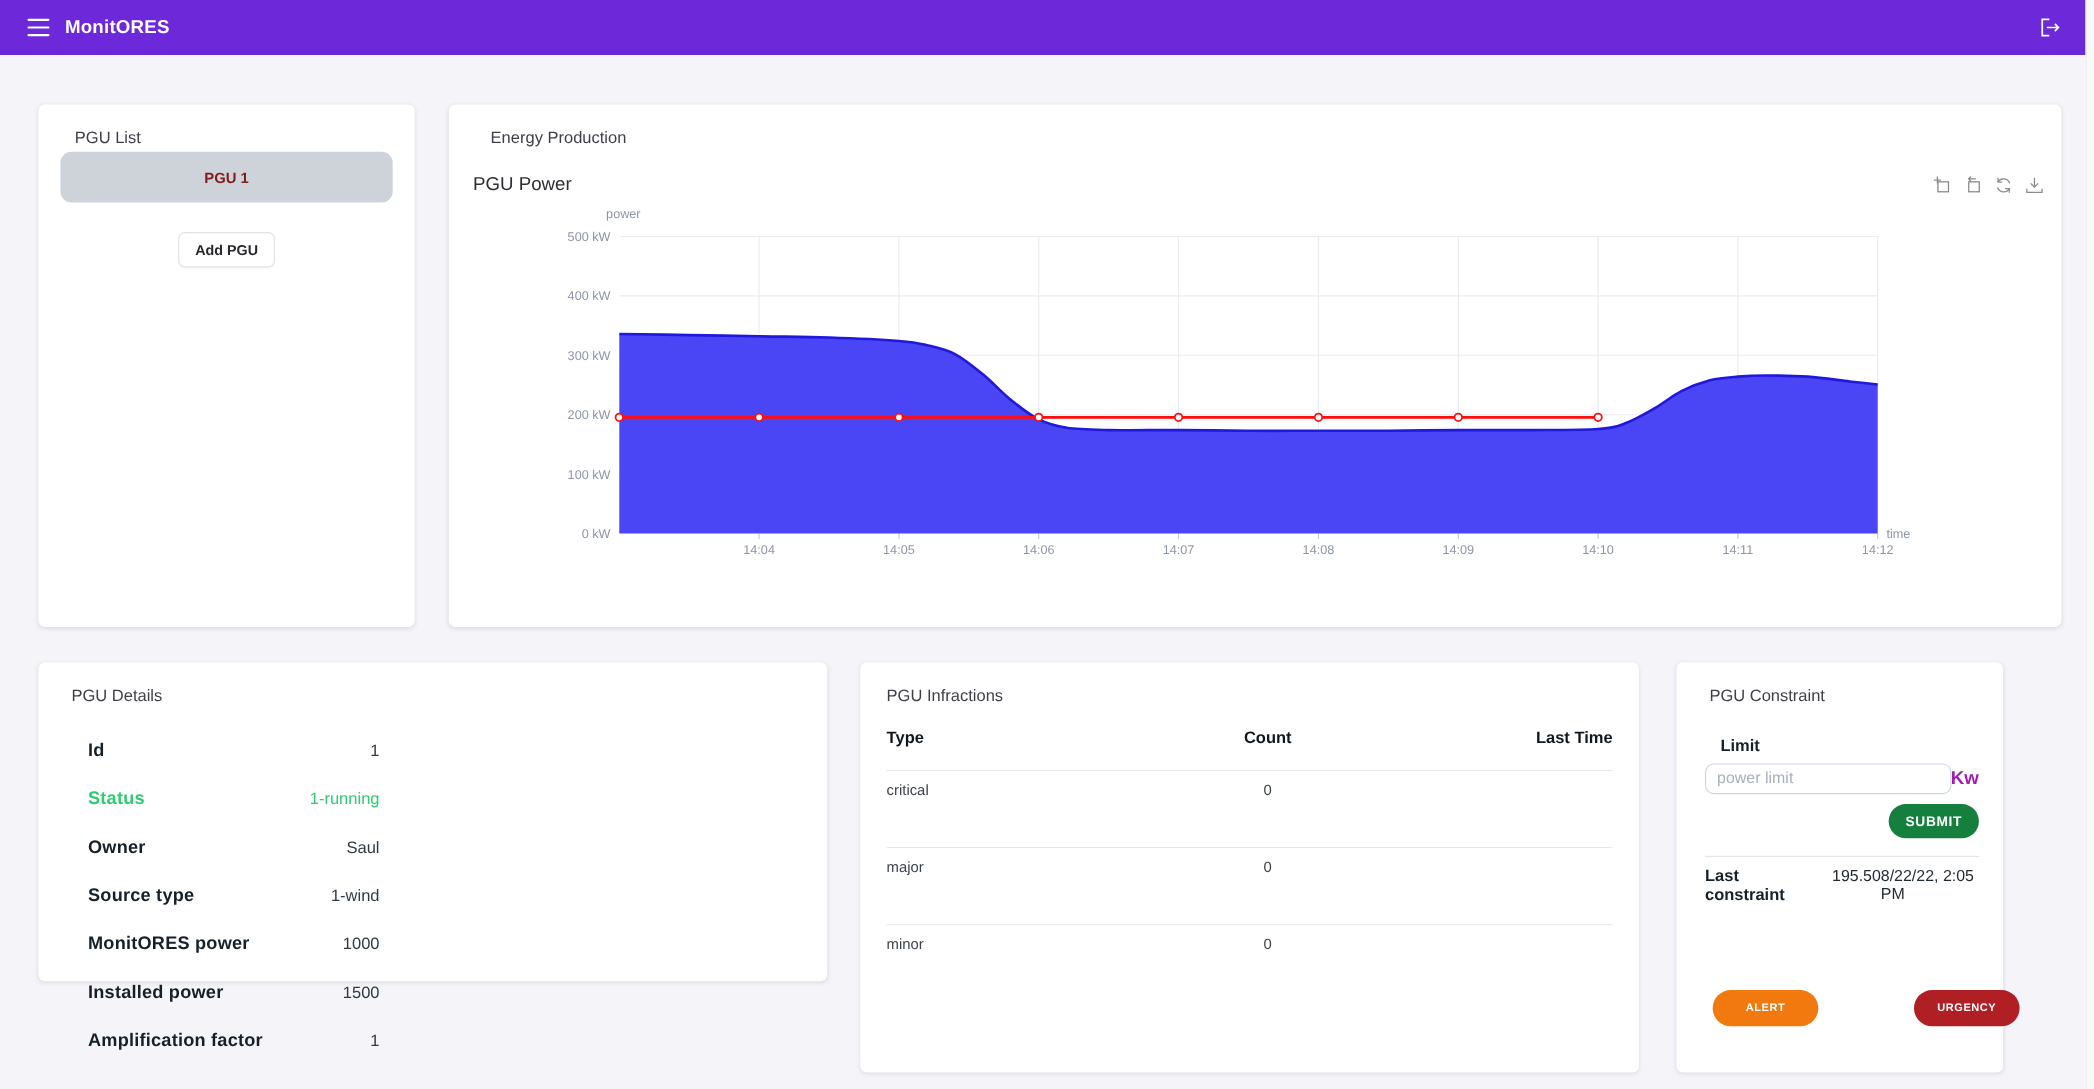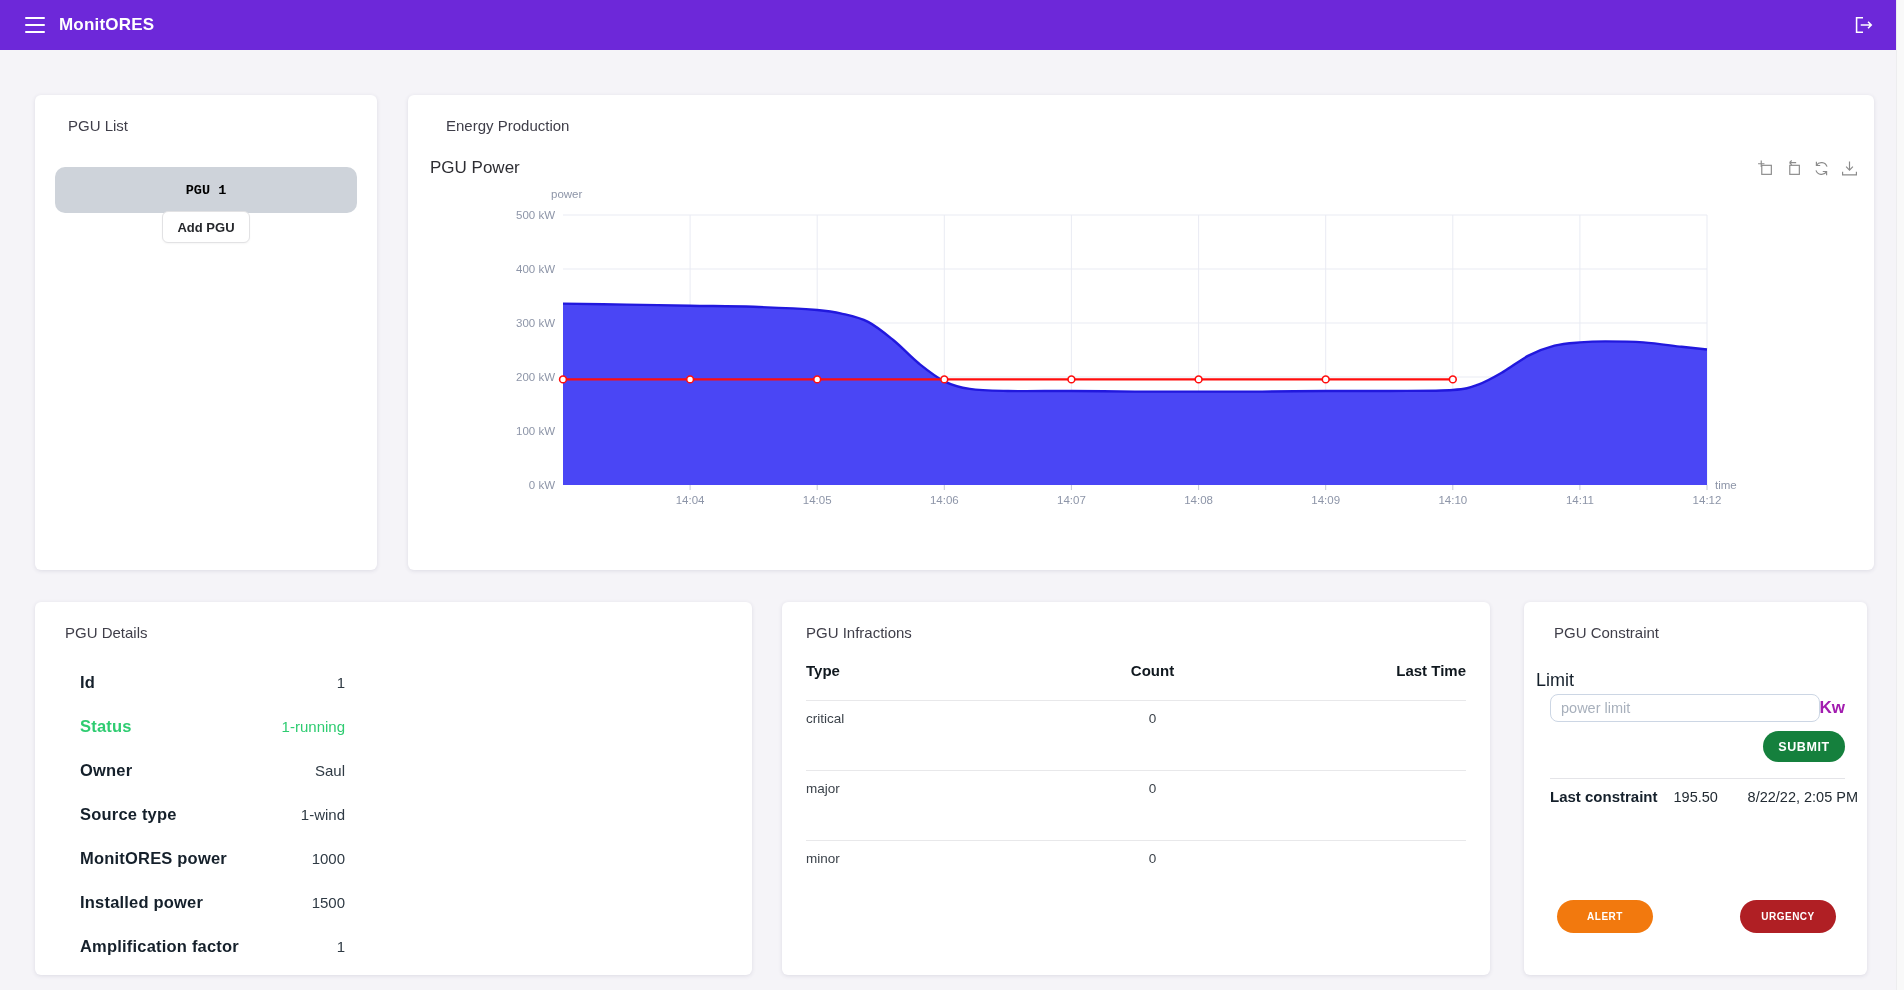--- a/index.html
+++ b/index.html
@@ -24,39 +24,39 @@
   .card {
     position:absolute; background:#fff; border-radius:6px;
     box-shadow:0 1px 4px rgba(50,50,90,.12);
     padding-left:25px;
   }
   .card-title { position:absolute; font-size:15px; color:#3f3e49; }
   
   .card-pgu-list { left:35px; top:95px; width:342px; height:475px; }
   .card-energy   { left:408px; top:95px; width:1466px; height:475px; }
   .pgu-btn {
-    position:absolute; left:20px; top:72px; width:302px; height:46px;
+    position:absolute; left:20px; top:43px; width:302px; height:46px;
     background:#ced3da; border:none; border-radius:10px;
-    font-family:Liberation Mono, monospace; font-weight:bold; font-size:13.5px; color:#000000; cursor:pointer;
+    font-family:Liberation Sans, sans-serif; font-weight:bold; font-size:13.5px; color:#7f1d1d; cursor:pointer;
   }
   .add-btn {
     position:absolute; left:50%; transform:translateX(-50%); top:116px;
     width:88px; height:32px; background:#fff; border:1px solid #e2e2e4; border-radius:6px;
     font-family:inherit; font-weight:bold; font-size:13px; color:#26282c; cursor:pointer;
     box-shadow:0 1px 2px rgba(0,0,0,.04);
   }
   .chart-title { position:absolute; left:22px; top:63px; font-size:17px; font-weight:normal; color:#2e2e33;}
   .chart-toolbar { position:absolute; right:16px; top:65px; display:flex; gap:11px; }
   .chart-toolbar svg { cursor:pointer; }
   #chart-svg { position:absolute; left:0; top:0; }
   #chart-svg text.tick { font-size:11.5px; fill:#8d95a8; font-family:"Liberation Sans",sans-serif; }
   
-  .card-details     { left:35px;  top:602px; width:717px; height:373px; }
+  .card-details     { left:35px;  top:602px; width:717px; height:290px; }
   .card-infractions { left:782px; top:602px; width:708px; height:373px; }
-  .card-constraint  { left:1524px;top:602px; width:343px; height:373px; }
+  .card-constraint  { left:1524px;top:602px; width:297px; height:373px; }
   .card .card-title { left:30px; top:22px; }
   .card-infractions .card-title { left:24px; }
   
   .details-rows { position:absolute; left:45px; top:58px; width:265px; }
   .detail-row { height:44px; display:flex; align-items:center; justify-content:space-between; }
   .dlabel { font-weight:bold; font-size:16.5px; color:#15202b; letter-spacing:.2px;}
   .dvalue { font-size:15px; color:#2f3a44; }
   .detail-row.green .dlabel, .detail-row.green .dvalue { color:#2ecc71; }
   
   .inf-table { position:absolute; left:24px; right:24px; top:60px; }
@@ -64,21 +64,21 @@
   .inf-head span { font-weight:bold; font-size:15px; color:#10181f; }
   .inf-head span:nth-child(2){ text-align:center; }
   .inf-head span:nth-child(3){ text-align:right; }
   .inf-divider { border:none; border-top:1px solid #e8e8ea; margin:0; }
   .inf-head { margin-bottom:12px; }
   .inf-row { display:grid; grid-template-columns:40% 25% 35%; height:69px; padding-top:10px; }
   .inf-row span { font-size:13.5px; color:#3c434b; }
   .inf-row span:nth-child(2){ text-align:center; }
   .inf-row span:nth-child(3){ text-align:right; }
   
-  .limit-label { position:absolute; left:12px; top:68px; font-weight:normal; font-size:18px; color:#15202b; }
+  .limit-label { position:absolute; left:40px; top:68px; font-weight:bold; font-size:15px; color:#15202b; }
   .limit-row { position:absolute; left:26px; right:22px; top:92px; display:flex; align-items:center; }
   .limit-input {
     flex:1; height:28px; border:1px solid #ccd6e4; border-radius:8px; padding:0 10px;
     font-family:inherit; font-size:14.5px; color:#333; outline:none;
   }
   .limit-input::placeholder { color:#a8b0bc; }
   .kw-label { font-weight:bold; font-size:17px; color:#a21caf; }
   .submit-btn {
     position:absolute; right:22px; top:129px; width:82px; height:31px;
     background:#15803d; color:#fff; border:none; border-radius:16px;

